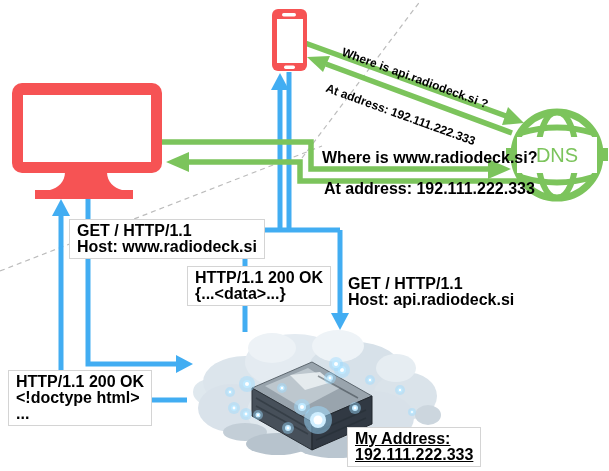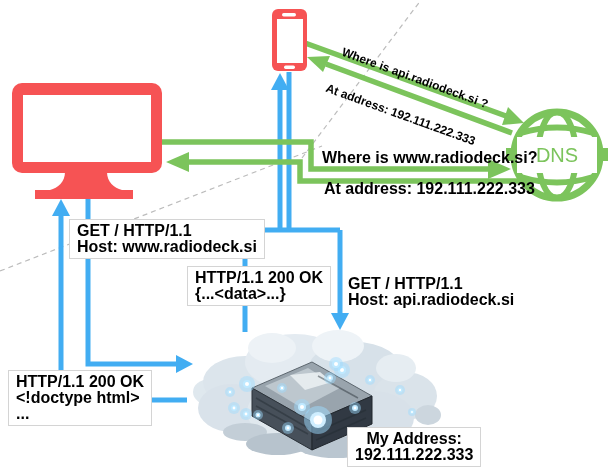--- a/index.html
+++ b/index.html
@@ -10,21 +10,21 @@
   #artwork{position:absolute;left:0;top:0;}
   .lbl{
     position:absolute;font-weight:bold;font-size:16px;line-height:16px;color:#000;
     white-space:pre;
   }
   .boxed{
     background:#ffffff;border:1px solid #d4d4d4;padding:3px 7px;
   }
   .plain{background:#ffffff;padding:1px 3px;}
   .rot{transform-origin:0 0;transform:rotate(20deg);font-size:12px;}
-  .center{text-align:center;min-width:116px;}
+  .center{text-align:left;min-width:116px;text-decoration:underline;}
   #dns-text{
     position:absolute;left:516px;top:139px;width:82px;text-align:center;
     font-weight:normal;font-size:20px;line-height:32px;color:#7cc45c;letter-spacing:0px;
   }
 </style>
 </head>
 <body>
 
 <div id="canvas">
 

